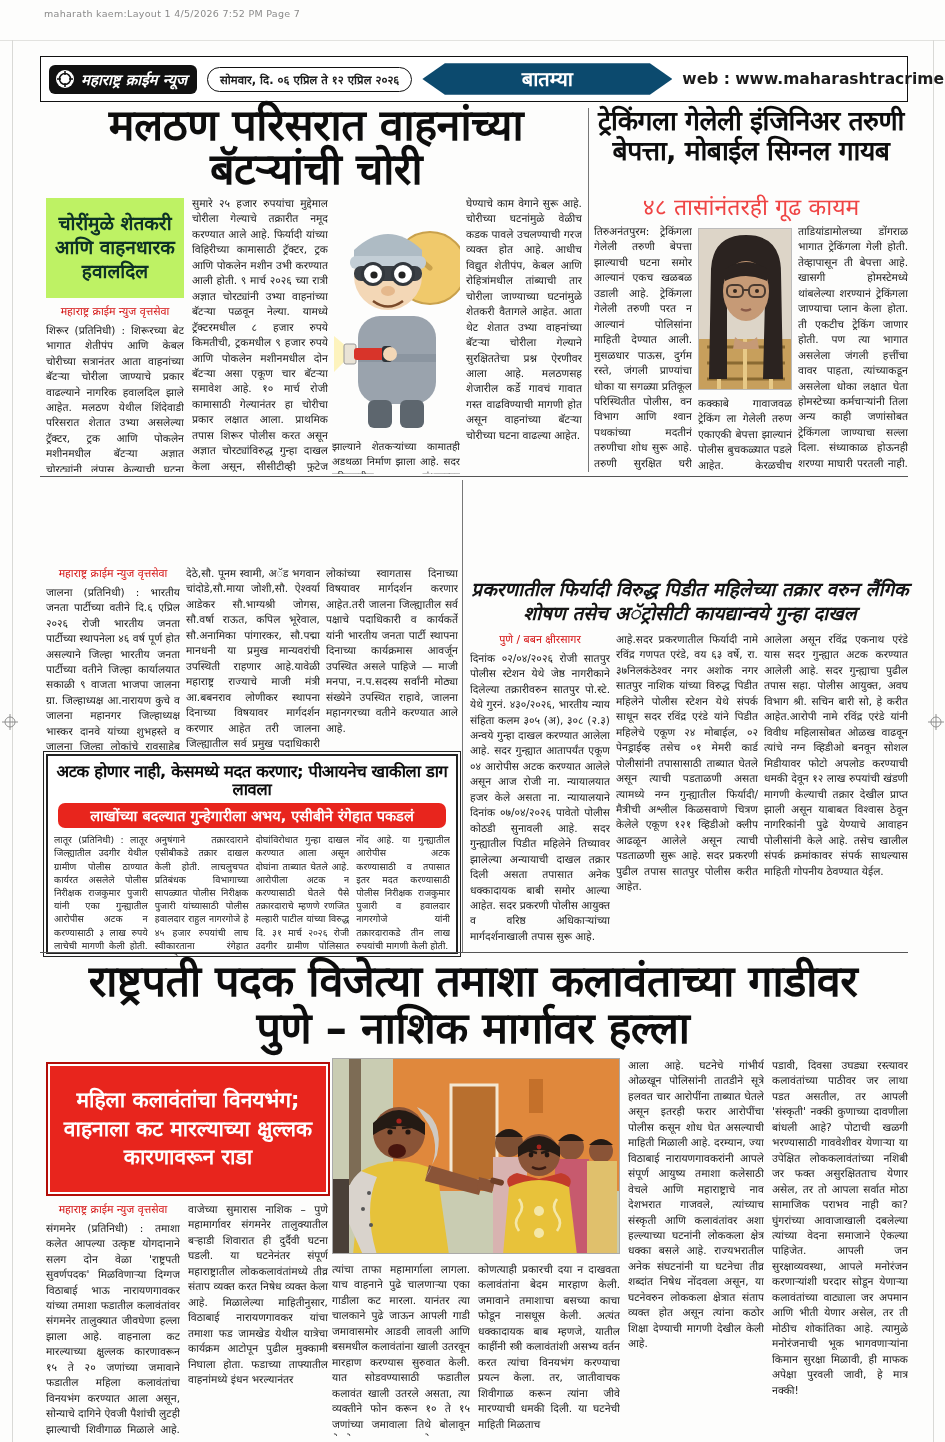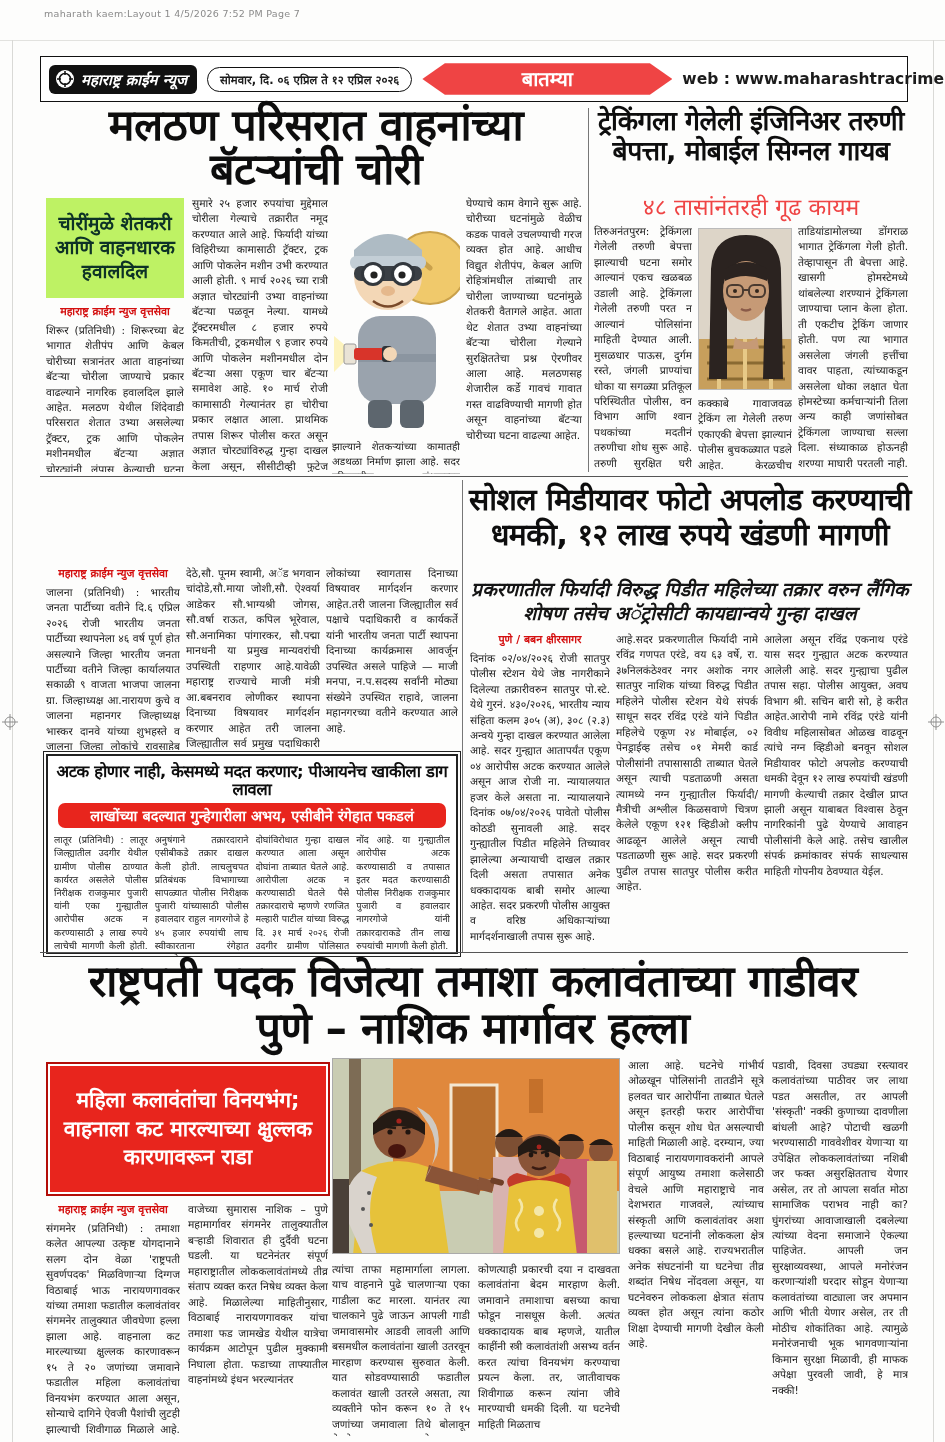--- a/index.html
+++ b/index.html
@@ -10,39 +10,39 @@
   .page-top-edge { position:absolute; left:0; right:0; top:40px; height:1px; background:#e2e2df; }
   .reg-mark { position:absolute; width:16px; height:16px; opacity:.65; }
 
   
   .masthead { position:absolute; left:40px; top:56px; width:868px; height:46px; border:1.5px solid #111;
               display:flex; align-items:center; gap:10px; padding:0 8px; background:#fff; }
   .logo-badge { background:#111; color:#fff; border-radius:6px; padding:4px 10px 5px 6px; display:flex; align-items:center; gap:6px;
                 font-weight:bold; font-size:15px; white-space:nowrap; font-style:italic; }
   .logo-emblem { width:20px; height:20px; flex:0 0 auto; }
   .date-pill { border:1.5px solid #111; border-radius:14px; padding:4px 12px; font-size:11.5px; font-weight:bold; white-space:nowrap; }
-  .news-lens { background:#ef4444; color:#fff; font-weight:bold; font-size:20px; text-align:center; line-height:34px;
+  .news-lens { background:#0c4a6e; color:#fff; font-weight:bold; font-size:20px; text-align:center; line-height:34px;
                width:250px; height:34px; margin:0 auto;
                clip-path:polygon(0% 50%, 9% 4%, 91% 4%, 100% 50%, 91% 96%, 9% 96%); }
   .web-text { font-size:15.5px; font-weight:bold; white-space:nowrap; }
 
   
   .headline { position:absolute; text-align:center; font-weight:900; color:#0d0d0d; letter-spacing:-.5px; }
   .hl-a1 { left:44px; top:104px; width:544px; font-size:43px; line-height:1.02; }
   .hl-a2 { left:592px; top:106px; width:318px; font-size:26.5px; line-height:1.15; }
   .sub-a2 { position:absolute; left:592px; top:190px; width:318px; text-align:center; color:#ef4444; font-size:23px; font-weight:normal; }
   .hl-bjp { left:44px; top:484px; width:416px; font-size:31px; line-height:1.1; }
   .hl-ext { left:468px; top:482px; width:444px; font-size:30px; line-height:1.18; }
   .sub-ext { position:absolute; left:468px; top:578px; width:444px; text-align:center; font-size:19px; font-style:italic;
              font-weight:600; line-height:1.25; color:#151515; }
   .hl-tam { left:58px; top:958px; width:830px; font-size:43px; line-height:1.1; }
 
   
   .col { position:absolute; font-size:10.6px; line-height:1.46; text-align:justify; overflow:hidden; color:#1b1b1b; }
-  .byline { color:#d40f0f; font-weight:bold; text-align:center; font-size:10.8px; margin-bottom:3px; }
+  .byline { color:#d40f0f; font-weight:normal; text-align:center; font-size:10.8px; margin-bottom:3px; }
 
   .green-box { position:absolute; left:46px; top:198px; width:138px; height:100px; background:#bef264; border-radius:0;
                display:flex; align-items:center; justify-content:center; text-align:center; padding:6px;
                font-size:19px; font-weight:bold; color:#0d3226; line-height:1.25; }
   .divider-v { position:absolute; width:1px; background:#777; }
   .divider-h { position:absolute; height:1px; background:#555; }
 
   
   .acb-box { position:absolute; left:46px; top:754px; width:412px; height:200px; border:2px solid #222; outline:1px solid #222;
              outline-offset:2px; padding:7px 6px; background:#fff; }
@@ -174,21 +174,20 @@
     <div class="acb-head">अटक होणार नाही, केसमध्ये मदत करणार; पीआयनेच खाकीला डाग लावला</div>
     <div class="acb-banner">लाखोंच्या बदल्यात गुन्हेगारीला अभय, एसीबीने रंगेहात पकडलं</div>
     <div class="acb-cols">
       <div class="acb-col">लातूर (प्रतिनिधी) : लातूर जिल्ह्यातील उदगीर येथील ग्रामीण पोलीस ठाण्यात कार्यरत असलेले पोलीस निरीक्षक राजकुमार पुजारी यांनी एका गुन्ह्यातील आरोपीस अटक न करण्यासाठी ३ लाख रुपये लाचेची मागणी केली होती. या</div>
       <div class="acb-col">अनुषंगाने तक्रारदाराने एसीबीकडे तक्रार दाखल केली होती. लाचलुचपत प्रतिबंधक विभागाच्या सापळ्यात पोलीस निरीक्षक पुजारी यांच्यासाठी पोलीस हवालदार राहुल नागरगोजे हे ४५ हजार रुपयांची लाच स्वीकारताना रंगेहात पकडले. या</div>
       <div class="acb-col">दोघांविरोधात गुन्हा दाखल करण्यात आला असून दोघांना ताब्यात घेतले आहे. आरोपीला अटक न करण्यासाठी घेतले पैसे तक्रारदाराचे म्हणणे रणजित मल्हारी पाटील यांच्या विरुद्ध दि. ३१ मार्च २०२६ रोजी उदगीर ग्रामीण पोलिसात गुन्हा</div>
       <div class="acb-col">नोंद आहे. या गुन्ह्यातील आरोपीस अटक करण्यासाठी व तपासात इतर मदत करण्यासाठी पोलीस निरीक्षक राजकुमार पुजारी व हवालदार नागरगोजे यांनी तक्रारदाराकडे तीन लाख रुपयांची मागणी केली होती.</div>
     </div>
   </div>
 
-  <div class="headline hl-ext">सोशल मिडीयावर फोटो अपलोड करण्याची धमकी, १२ लाख रुपये खंडणी मागणी</div>
   <div class="sub-ext">प्रकरणातील फिर्यादी विरुद्ध पिडीत महिलेच्या तक्रार वरुन लैंगिक शोषण तसेच अॅट्रोसीटी कायद्यान्वये गुन्हा दाखल</div>
   <div class="col" style="left:470px; top:632px; width:140px; height:318px;">
     <div class="byline">पुणे / बबन क्षीरसागर</div>
     <span>दिनांक ०२/०४/२०२६ रोजी सातपुर पोलीस स्टेशन येथे जेष्ठ नागरीकाने दिलेल्या तक्रारीवरुन सातपुर पो.स्टे. येथे गुरनं. ४३०/२०२६, भारतीय न्याय संहिता कलम ३०५ (अ), ३०८ (२.३) अन्वये गुन्हा दाखल करण्यात आलेला आहे. सदर गुन्ह्यात आतापर्यंत एकूण ०४ आरोपीस अटक करण्यात आलेले असून आज रोजी ना. न्यायालयात हजर केले असता ना. न्यायालयाने दिनांक ०७/०४/२०२६ पावेतो पोलीस कोठडी सुनावली आहे. सदर गुन्ह्यातील पिडीत महिलेने तिच्यावर झालेल्या अन्यायाची दाखल तक्रार दिली असता तपासात अनेक धक्कादायक बाबी समोर आल्या आहेत. सदर प्रकरणी पोलीस आयुक्त व वरिष्ठ अधिकाऱ्यांच्या मार्गदर्शनाखाली तपास सुरू आहे.</span>
   </div>
   <div class="col" style="left:616px; top:632px; width:142px; height:318px;">आहे.सदर प्रकरणातील फिर्यादी नामे रविंद्र गणपत एरंडे, वय ६३ वर्षे, रा. ३७निलकंठेश्वर नगर अशोक नगर सातपुर नाशिक यांच्या विरुद्ध पिडीत महिलेने पोलीस स्टेशन येथे संपर्क साधून सदर रविंद्र एरंडे यांने पिडीत महिलेचे एकूण २४ मोबाईल, ०२ पेनड्राईव्ह तसेच ०१ मेमरी कार्ड पोलीसांनी तपासासाठी ताब्यात घेतले असून त्याची पडताळणी असता त्यामध्ये नग्न गुन्ह्यातील फिर्यादी/मैत्रीची अश्लील किळसवाणे चित्रण केलेले एकूण १२१ व्हिडीओ क्लीप आढळून आलेले असून त्याची पडताळणी सुरू आहे. सदर प्रकरणी पुढील तपास सातपुर पोलीस करीत आहेत.</div>
   <div class="col" style="left:764px; top:632px; width:144px; height:318px;">आलेला असून रविंद्र एकनाथ एरंडे यास सदर गुन्ह्यात अटक करण्यात आलेली आहे. सदर गुन्ह्याचा पुढील तपास सहा. पोलीस आयुक्त, अवघ विभाग श्री. सचिन बारी सो, हे करीत आहेत.आरोपी नामे रविंद्र एरंडे यांनी विवीध महिलासोबत ओळख वाढवून त्यांचे नग्न व्हिडीओ बनवून सोशल मिडीयावर फोटो अपलोड करण्याची धमकी देवून १२ लाख रुपयांची खंडणी मागणी केल्याची तक्रार देखील प्राप्त झाली असून याबाबत विश्वास ठेवून नागरिकांनी पुढे येण्याचे आवाहन पोलीसांनी केले आहे. तसेच खालील संपर्क क्रमांकावर संपर्क साधल्यास माहिती गोपनीय ठेवण्यात येईल.</div>
 
   <div class="divider-h" style="left:40px; top:952px; width:868px;"></div>
 

